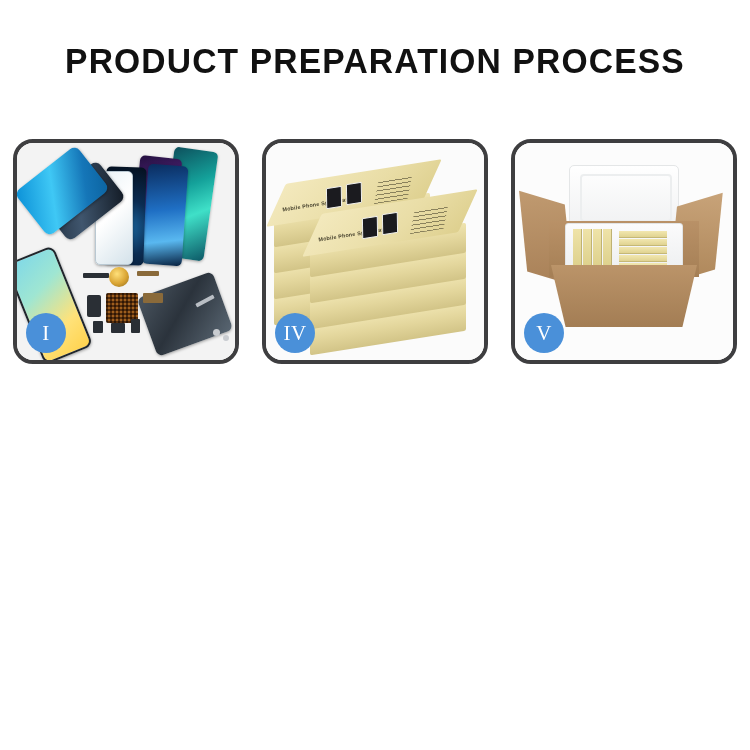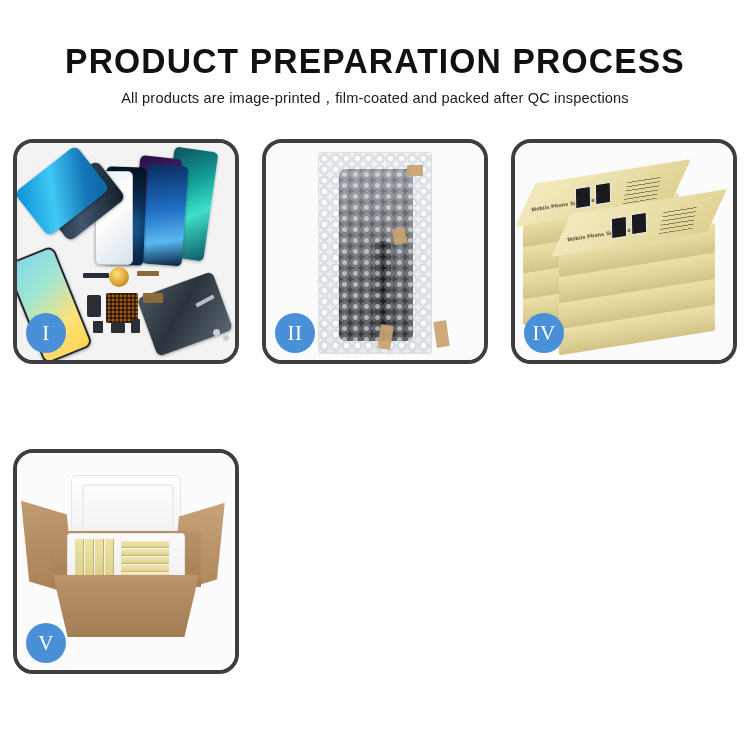--- a/index.html
+++ b/index.html
@@ -418,21 +418,20 @@
     position: absolute;
     background: rgba(128,98,62,.55);
     border-radius: 1px;
   }
 </style>
 </head>
 <body>
 
 <div id="header">
   <h1 id="page-title">PRODUCT PREPARATION PROCESS</h1>
-  <p id="page-subtitle">All products are image-printed，film-coated and packed after QC inspections</p>
 </div>
 
 <div id="panel-grid">
 
   <div class="panel p1">
     <div class="panel-photo">
       <div class="ph ph-teal"></div>
       <div class="ph ph-purple"></div>
       <div class="ph ph-blue2"></div>
       <div class="ph ph-dark"></div>
@@ -450,34 +449,20 @@
       <div class="flex-strip" style="left:76px;top:178px;width:10px;height:12px;"></div>
       <div class="flex-strip" style="left:94px;top:180px;width:14px;height:10px;"></div>
       <div class="flex-strip" style="left:114px;top:176px;width:9px;height:14px;"></div>
       <div class="chip" style="left:178px;top:156px;width:20px;height:4px;transform:rotate(-28deg);background:#b9bec4;"></div>
       <div class="flex-strip" style="left:196px;top:186px;width:7px;height:7px;border-radius:50%;background:#c9ccd0;"></div>
       <div class="flex-strip" style="left:206px;top:192px;width:6px;height:6px;border-radius:50%;background:#c9ccd0;"></div>
     </div>
     <div class="badge">I</div>
   </div>
 
-  <div class="panel p2">
-    <div class="panel-photo">
-      <div class="bubble-bag">
-        <div class="bag-inner">
-          <div class="flex-cable"></div>
-        </div>
-        <div class="tape tape-top"></div>
-        <div class="tape tape-mid"></div>
-        <div class="tape tape-bl"></div>
-        <div class="tape tape-br"></div>
-      </div>
-    </div>
-    <div class="badge">II</div>
-  </div>
 
 
   <div class="panel p4">
     <div class="panel-photo">
       <div class="stack">
 
         <div class="sbox" style="left:0px;  top:118px;"></div>
         <div class="sbox" style="left:0px;  top:92px;"></div>
         <div class="sbox" style="left:0px;  top:66px;"></div>
         <div class="sbox" style="left:0px;  top:40px;"></div>

